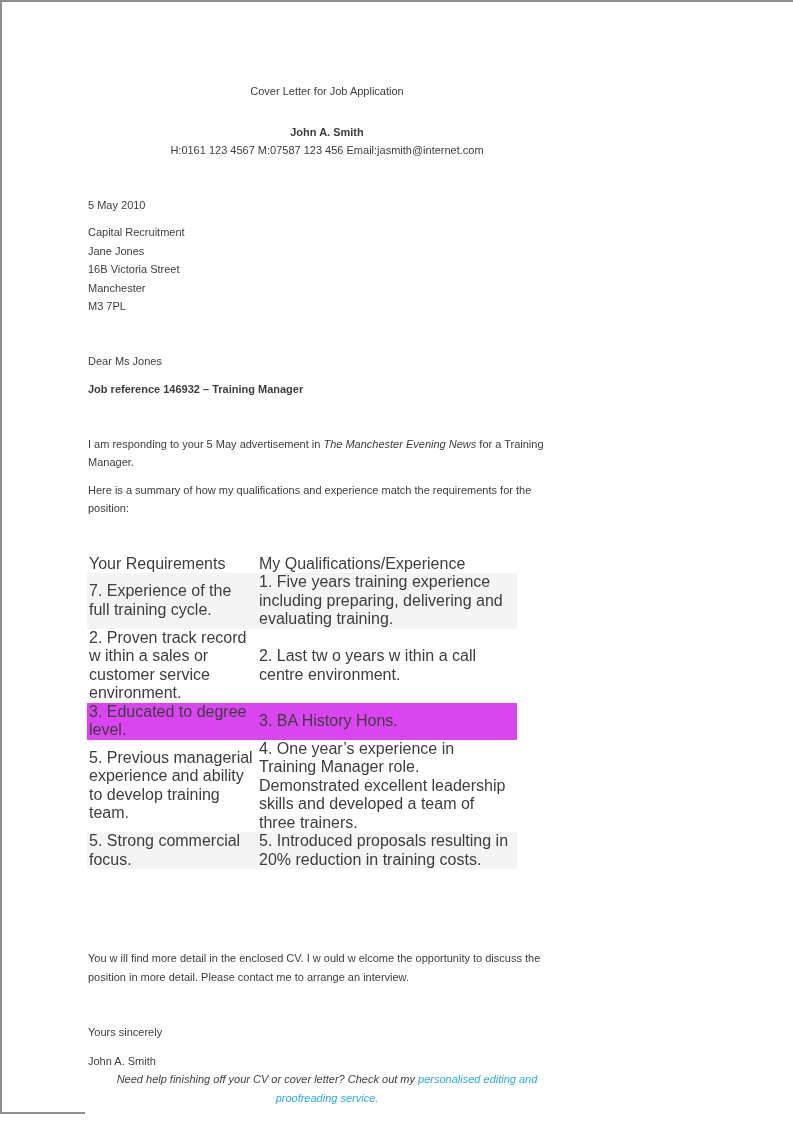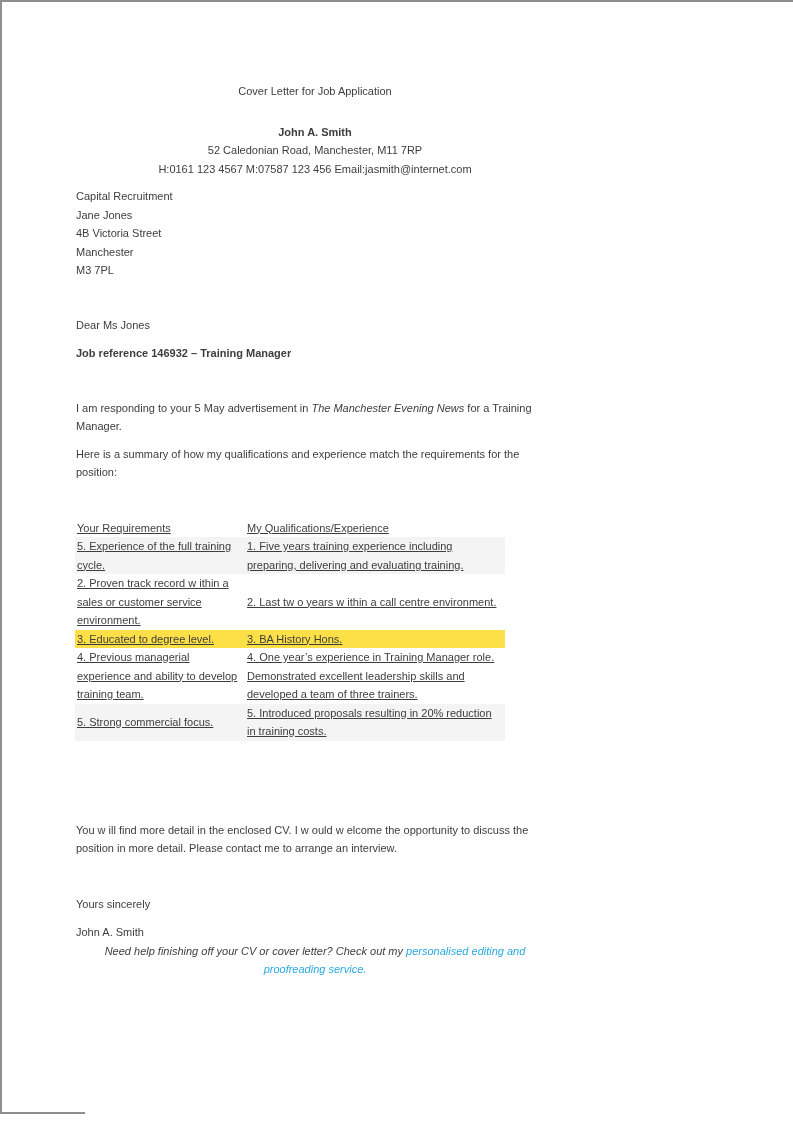--- a/index.html
+++ b/index.html
@@ -17,42 +17,41 @@
     position: absolute; inset: 0;
     background: #ffffff;
   }
   .border { position: absolute; background: #8f8f8f; }
   .border-top { top: 0; left: 0; width: 793px; height: 2px; }
   .border-left { top: 0; left: 0; width: 2px; height: 1114px; }
   .border-bottom-seg { left: 0; bottom: 8px; width: 85px; height: 2px; }
 
   .content {
     position: absolute;
-    left: 76px; top: 0;
+    left: 88px; top: 0;
     width: 478px;
   }
   .doc-title { margin-top: 82px; text-align: center; }
   .sender { margin-top: 22px; text-align: center; }
   .sender-name { font-weight: bold; }
   .date-line { margin-top: 36px; }
   .recipient { margin-top: 9px; }
   .salutation { margin-top: 36px; }
   .subject { margin-top: 10px; font-weight: bold; }
   .intro { margin-top: 36px; }
   .summary { margin-top: 9px; }
   .italic { font-style: italic; }
 
   table.qual-table {
     margin-top: 37px;
     margin-left: -1px;
     border-collapse: collapse;
     table-layout: fixed;
-    font-size: 11px;
+    font-size: 16px;
     line-height: 18.5px;
-    text-decoration: underline;
   }
   .qual-table col.c1 { width: 170px; }
   .qual-table col.c2 { width: 260px; }
   .qual-table th, .qual-table td {
     font-weight: normal;
     text-align: left;
     vertical-align: middle;
     padding: 0 2px;
   }
 
@@ -69,29 +68,29 @@
   <div class="border border-top" style="background: rgb(143, 143, 143);"></div>
   <div class="border border-left" style="background: rgb(143, 143, 143);"></div>
   <div class="border border-bottom-seg" style="background: rgb(143, 143, 143);"></div>
 
   <div class="content">
 
     <div class="doc-title">Cover Letter for Job Application</div>
 
     <div class="sender">
       <div class="sender-name">John A. Smith</div>
-      <div>52 Caledonian Road, Manchester, M11 7RP</div>
       <div>H:0161 123 4567 M:07587 123 456 Email:jasmith@internet.com</div>
     </div>
 
+    <div class="date-line">5 May 2010</div>
 
     <div class="recipient">
       <div>Capital Recruitment</div>
       <div>Jane Jones</div>
-      <div>4B Victoria Street</div>
+      <div>16B Victoria Street</div>
       <div>Manchester</div>
       <div>M3 7PL</div>
     </div>
 
     <div class="salutation">Dear Ms Jones</div>
 
     <div class="subject">Job reference 146932 – Training Manager</div>
 
     <p class="intro"><span>I am responding to your 5 May advertisement in </span><span class="italic">The Manchester Evening News</span><span> for a Training Manager.</span></p>
 
@@ -103,33 +102,33 @@
           <col class="c2">
         </colgroup>
       <thead>
         <tr>
           <th>Your Requirements</th>
           <th>My Qualifications/Experience</th>
         </tr>
       </thead>
       <tbody>
         <tr class="row-shaded" style="background: rgb(244, 244, 244);">
-          <td>5. Experience of the full training cycle.</td>
+          <td>7. Experience of the full training cycle.</td>
           <td>1. Five years training experience including preparing, delivering and evaluating training.</td>
         </tr>
         <tr>
           <td>2. Proven track record w ithin a sales or customer service environment.</td>
           <td>2. Last tw o years w ithin a call centre environment.</td>
         </tr>
-        <tr class="row-shaded" style="background: #fde047;">
+        <tr class="row-shaded" style="background: #d946ef;">
           <td>3. Educated to degree level.</td>
           <td>3. BA History Hons.</td>
         </tr>
         <tr>
-          <td>4. Previous managerial experience and ability to develop training team.</td>
+          <td>5. Previous managerial experience and ability to develop training team.</td>
           <td>4. One year’s experience in Training Manager role. Demonstrated excellent leadership skills and developed a team of three trainers.</td>
         </tr>
         <tr class="row-shaded" style="background: rgb(244, 244, 244); margin-left: 36px;">
           <td>5. Strong commercial focus.</td>
           <td>5. Introduced proposals resulting in 20% reduction in training costs.</td>
         </tr>
       </tbody>
     </table>
 
     <p class="closing">You w ill find more detail in the enclosed CV. I w ould w elcome the opportunity to discuss the position in more detail. Please contact me to arrange an interview.</p>

